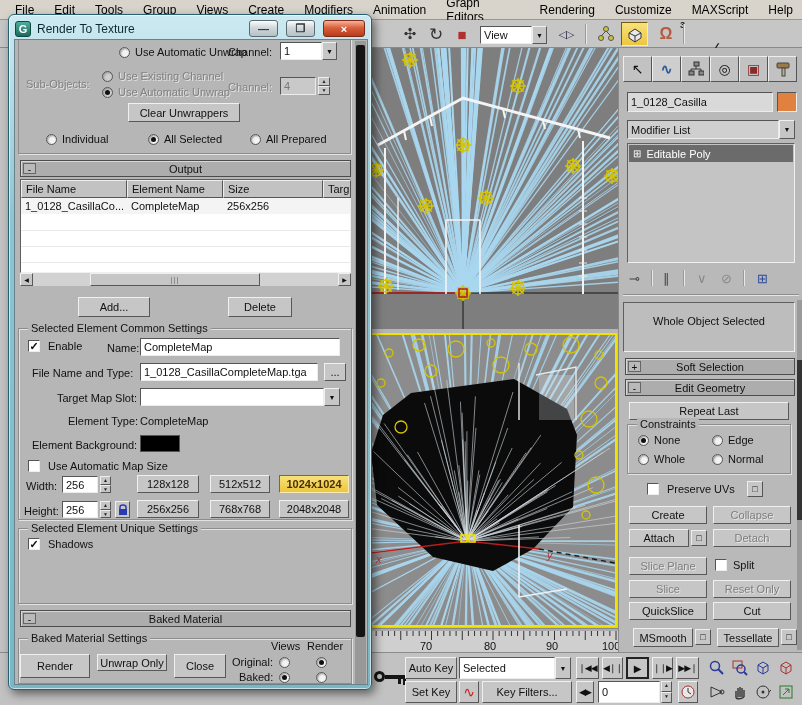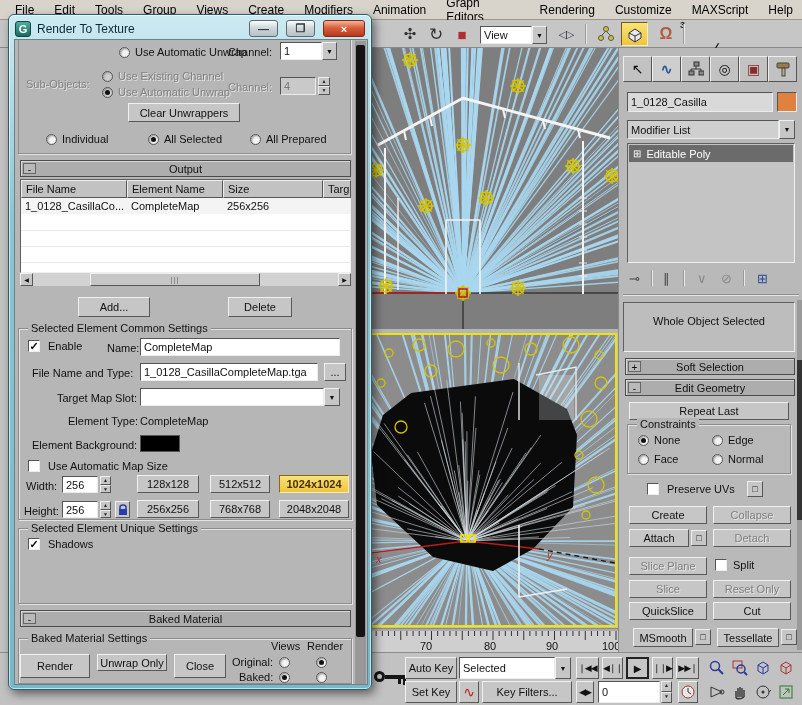--- a/index.html
+++ b/index.html
@@ -856,21 +856,21 @@
 
     <div class="abs btn" style="left:10px;top:354px;width:160px;height:18px">Repeat Last</div>
 
     <div class="grp" style="left:8px;top:376px;width:164px;height:50px">
       <span class="legend">Constraints</span>
       <span class="radio sel" style="left:10px;top:10px"></span>
       <span class="lbl" style="left:26px;top:9px">None</span>
       <span class="radio" style="left:84px;top:10px"></span>
       <span class="lbl" style="left:100px;top:9px">Edge</span>
       <span class="radio" style="left:10px;top:29px"></span>
-      <span class="lbl" style="left:26px;top:28px">Face</span>
+      <span class="lbl" style="left:26px;top:28px">Whole</span>
       <span class="radio" style="left:84px;top:29px"></span>
       <span class="lbl" style="left:100px;top:28px">Normal</span>
     </div>
 
     <span class="check" style="left:28px;top:435px"></span>
     <span class="lbl" style="left:48px;top:435px">Preserve UVs</span>
     <div class="mini-sq" style="left:128px;top:433px">□</div>
 
     <div class="abs btn" style="left:10px;top:458px;width:78px;height:18px">Create</div>
     <div class="abs btn dis" style="left:94px;top:458px;width:78px;height:18px">Collapse</div>

